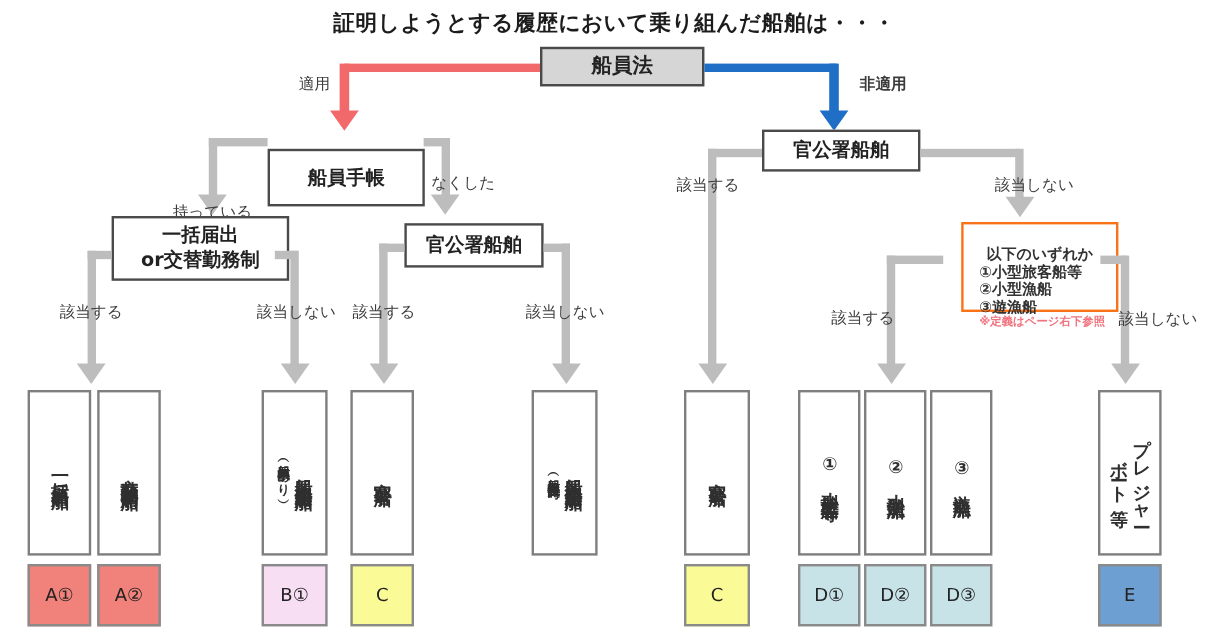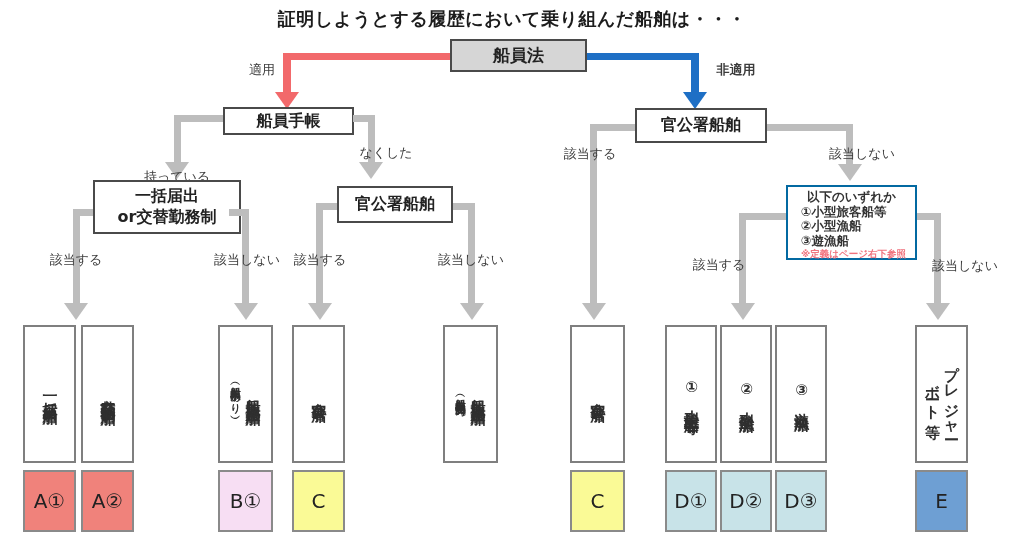--- a/index.html
+++ b/index.html
@@ -25,40 +25,40 @@
   .node{
     position:absolute;box-sizing:border-box;background:#fff;border:2px solid #4a4a4a;
     display:flex;align-items:center;justify-content:center;text-align:center;
     font-weight:bold;font-size:16px;color:#222;line-height:1.3;
   }
   .node.root{background:#D6D6D6;font-size:17px;}
   
   .blabel{position:absolute;font-size:13px;color:#3c3c3c;text-align:center;white-space:nowrap;}
   
   .either{
-    position:absolute;box-sizing:border-box;background:#fff;border:2px solid #0369a1;
-    font-weight:bold;font-size:12.5px;color:#333;line-height:1.16;padding-top:3px;
+    position:absolute;box-sizing:border-box;background:#fff;border:2px solid #f97316;
+    font-weight:bold;font-size:12.5px;color:#333;line-height:1.16;padding-top:18px;margin-left:15px;
   }
   .either .c{text-align:center;}
   .either .l{padding-left:13px;}
   .either .note{color:#F0737E;font-size:9.5px;padding-left:13px;}
   
   .vcol{
     position:absolute;top:325px;height:138px;box-sizing:border-box;
     background:#fff;border:2px solid #7f7f7f;
     writing-mode:vertical-rl;
     display:flex;flex-direction:column;justify-content:center;align-items:center;
     font-weight:bold;font-size:15px;color:#2f2f2f;letter-spacing:2px;
   }
   .vcol .vsub{font-size:10.5px;letter-spacing:1px;}
   
   .code{
-    position:absolute;top:470px;height:62px;box-sizing:border-box;
+    position:absolute;top:470px;height:52px;box-sizing:border-box;
     border:2px solid #8a8a8a;display:flex;align-items:center;justify-content:center;
-    font-size:20px;color:#222;
+    font-size:15px;color:#222;
   }
 </style>
 </head>
 <body>
 
 <div id="stage">
 
   <div class="title">証明しようとする履歴において乗り組んだ船舶は・・・</div>
 
   <div class="node root" style="left:450px;top:39px;width:137px;height:33px;">船員法</div>
@@ -66,21 +66,21 @@
   <div class="ln red" style="left:287px;top:53px;width:163px;height:7px;"></div>
   <div class="ln red" style="left:283px;top:53px;width:8px;height:41px;"></div>
   <div class="head red" style="left:275px;top:92px;"></div>
   <div class="blabel" style="left:240px;top:61px;width:44px;font-weight:normal;">適用</div>
 
   <div class="ln blue" style="left:587px;top:53px;width:110px;height:7px;"></div>
   <div class="ln blue" style="left:691px;top:53px;width:8px;height:41px;"></div>
   <div class="head blue" style="left:683px;top:92px;"></div>
   <div class="blabel" style="left:706px;top:61px;width:60px;font-weight:bold;">非適用</div>
 
-  <div class="node" style="left:223px;top:107px;width:131px;height:28px;">船員手帳</div>
+  <div class="node" style="left:223px;top:124px;width:131px;height:48px;">船員手帳</div>
 
   <div class="ln" style="left:174px;top:115px;width:49px;height:7px;"></div>
   <div class="ln" style="left:174px;top:115px;width:7px;height:49px;"></div>
   <div class="head" style="left:165px;top:162px;"></div>
   <div class="blabel" style="left:135px;top:144px;width:84px;margin-top:24px;">持っている</div>
 
   <div class="ln" style="left:353px;top:115px;width:22px;height:7px;"></div>
   <div class="ln" style="left:368px;top:115px;width:7px;height:49px;"></div>
   <div class="head" style="left:359px;top:162px;"></div>
   <div class="blabel" style="left:356px;top:144px;width:60px;">なくした</div>

